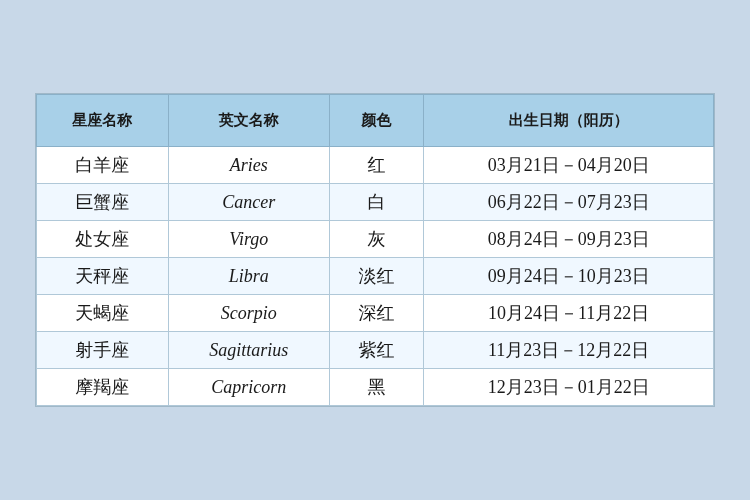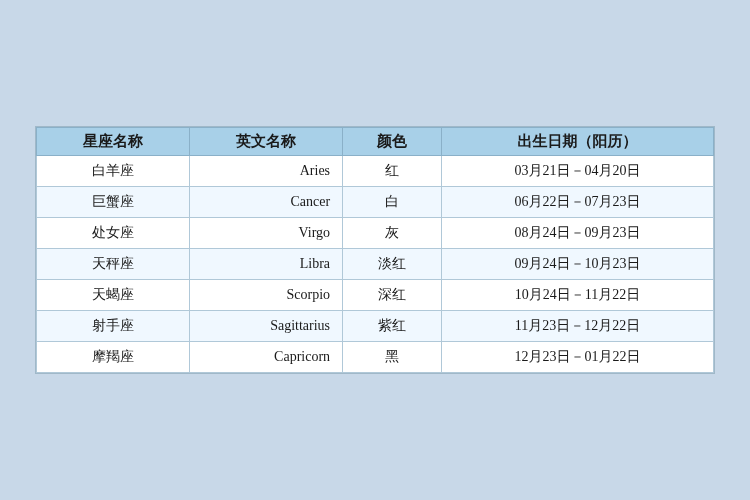--- a/index.html
+++ b/index.html
@@ -28,49 +28,49 @@
       width: 100%;
       border-collapse: collapse;
     }
 
     thead tr {
       background-color: #a8d0e8;
     }
 
     thead th {
       border: 1px solid #8ab0c8;
-      padding: 4px 12px;
+      padding: 16px 12px;
       text-align: center;
       font-weight: bold;
       font-size: 15px;
       color: #1a1a1a;
     }
 
     tbody tr {
       background-color: #ffffff;
     }
 
     tbody tr:nth-child(even) {
       background-color: #f0f8ff;
     }
 
     tbody td {
       border: 1px solid #b0c8d8;
       padding: 6px 12px;
       text-align: center;
-      font-size: 14px;
+      font-size: 18px;
       color: #1a1a1a;
     }
 
     tbody td:first-child {
       font-weight: normal;
     }
 
     tbody td:nth-child(2) {
-      text-align: right;
+      font-style: italic;
     }
   </style>
 </head>
 <body>
 
 <div class="table-container">
   <table>
     <thead>
       <tr>
         <th>星座名称</th>

